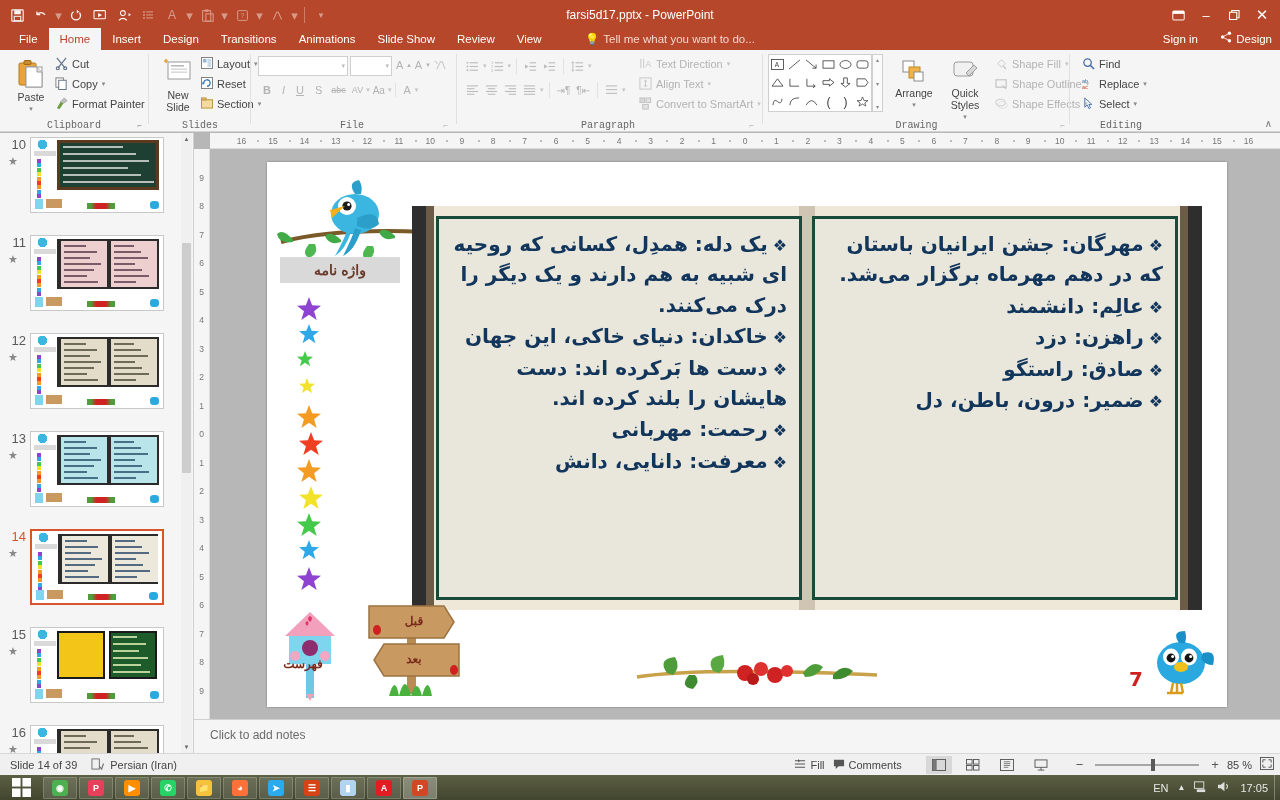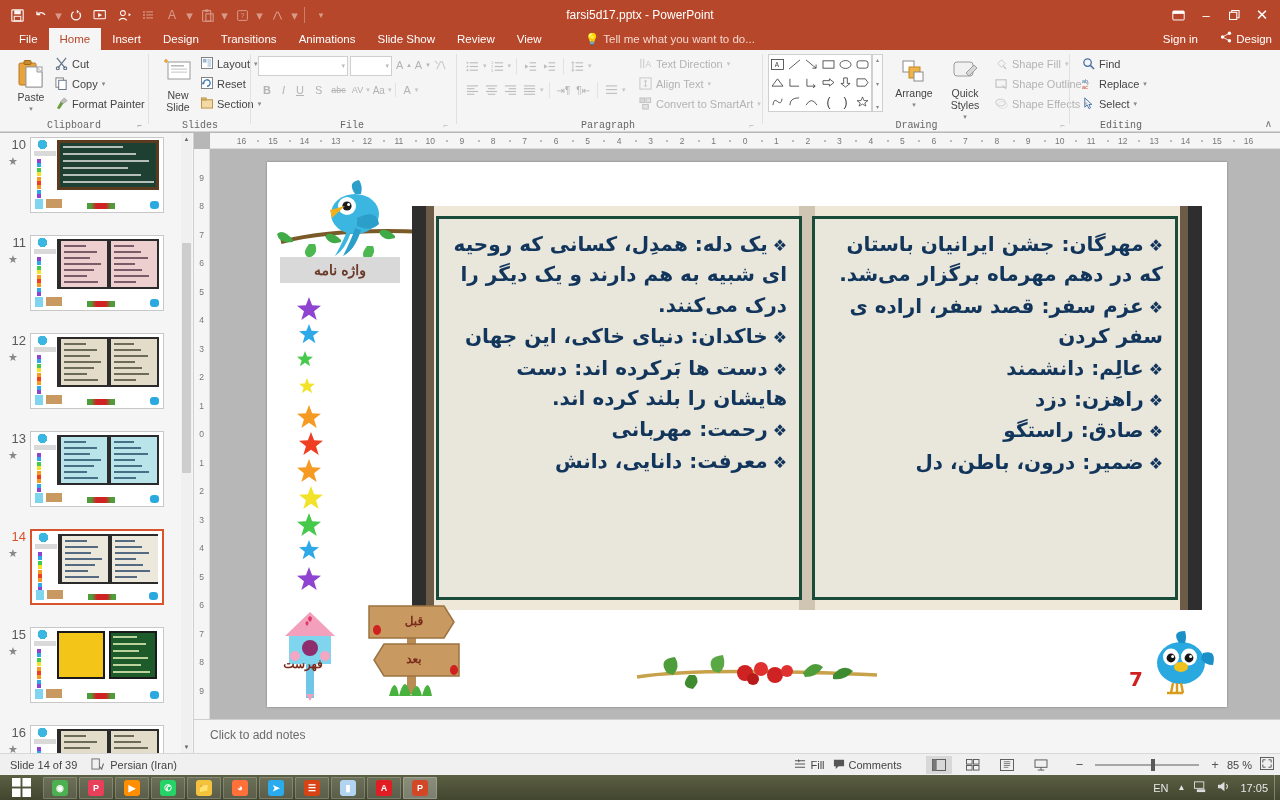--- a/index.html
+++ b/index.html
@@ -1218,21 +1218,20 @@
         <div style="position: absolute; left: 30px; top: 351px; width: 24px; height: 24px; background: rgb(69, 201, 74); clip-path: polygon(50% 0%, 63% 34%, 100% 36%, 71% 59%, 82% 96%, 50% 74%, 18% 96%, 29% 59%, 0% 36%, 37% 34%); border-radius: 3px;"></div>
         <div style="position: absolute; left: 32px; top: 378px; width: 20px; height: 20px; background: rgb(47, 168, 232); clip-path: polygon(50% 0%, 63% 34%, 100% 36%, 71% 59%, 82% 96%, 50% 74%, 18% 96%, 29% 59%, 0% 36%, 37% 34%); border-radius: 3px;"></div>
         <div style="position: absolute; left: 30px; top: 405px; width: 24px; height: 24px; background: rgb(142, 68, 208); clip-path: polygon(50% 0%, 63% 34%, 100% 36%, 71% 59%, 82% 96%, 50% 74%, 18% 96%, 29% 59%, 0% 36%, 37% 34%); border-radius: 3px;"></div>
       </div>
 
     <div id="book">
       <div id="book-bg"></div>
       <div class="page" id="page-right">
         <div class="page-inner" id="right-text">
             <div><span class="bullet">❖</span><span>مهرگان: جشن ایرانیان باستان که در دهم مهرماه برگزار می‌شد.</span></div>
-            <div><span class="bullet">❖</span><span>عزم سفر: قصد سفر، اراده ی سفر کردن</span></div>
             <div><span class="bullet">❖</span><span>عالِم: دانشمند</span></div>
             <div><span class="bullet">❖</span><span>راهزن: دزد</span></div>
             <div><span class="bullet">❖</span><span>صادق: راستگو</span></div>
             <div><span class="bullet">❖</span><span>ضمیر: درون، باطن، دل</span></div>
           </div>
       </div>
       <div class="page" id="page-left">
         <div class="page-inner" id="left-text">
             <div><span class="bullet">❖</span><span>یک دله: همدِل، کسانی که روحیه ای شبیه به هم دارند و یک دیگر را درک می‌کنند.</span></div>
             <div><span class="bullet">❖</span><span>خاکدان: دنیای خاکی، این جهان</span></div>

